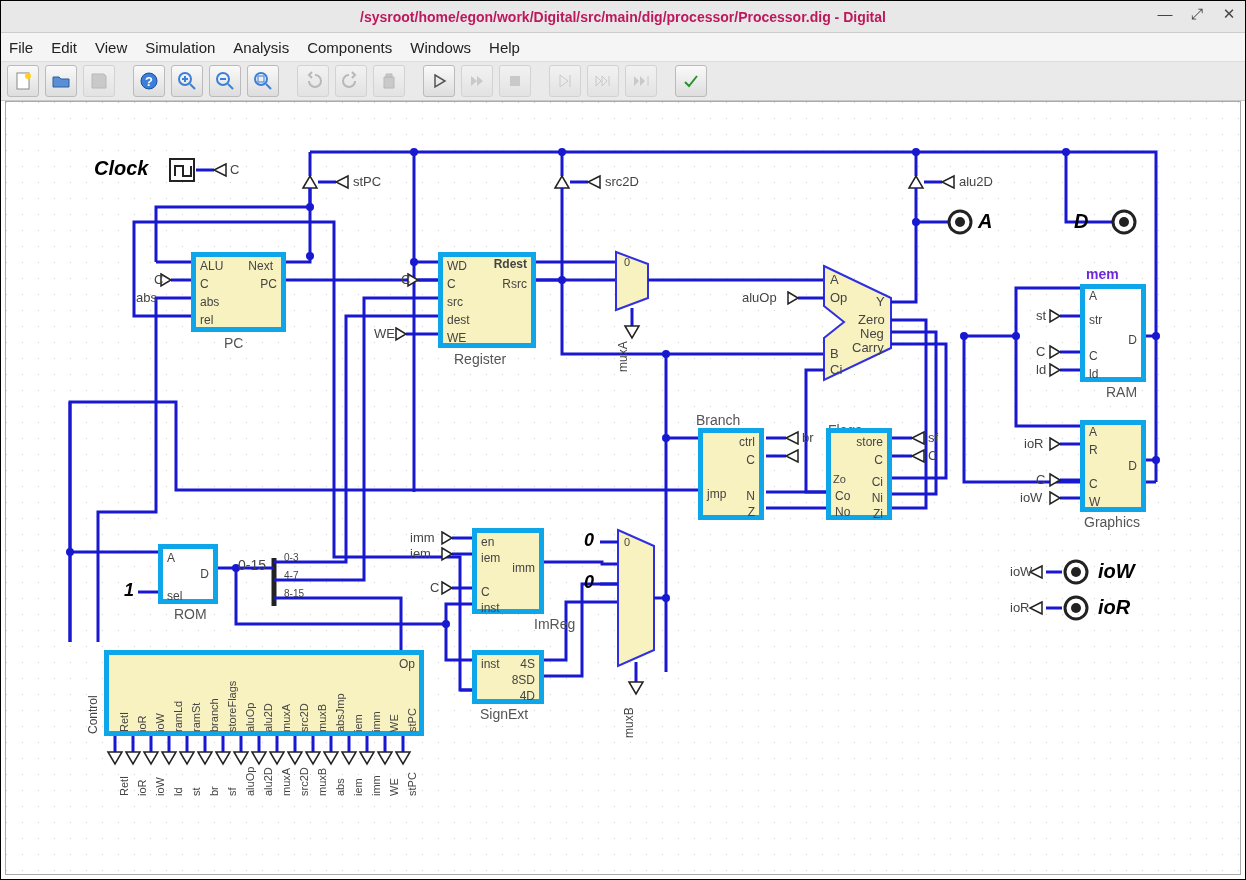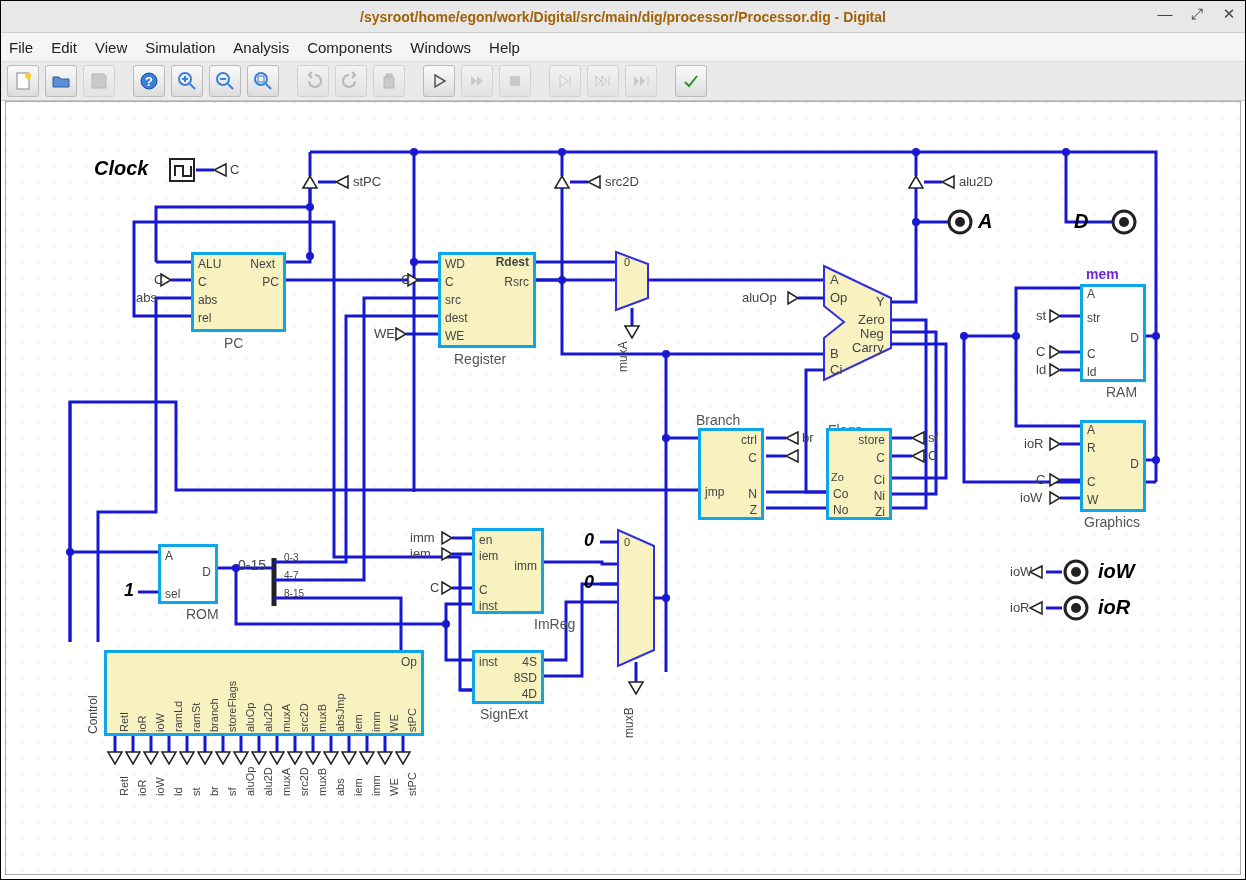--- a/index.html
+++ b/index.html
@@ -1,30 +1,30 @@
 <!DOCTYPE html>
 <html><head>
 <meta charset="utf-8">
 <style>
   * { margin:0; padding:0; box-sizing:border-box; }
   body { font-family: sans-serif; font-size:13px; background:#000; }
   .window { width:1246px; height:880px; background:#fff; border:1px solid #000; position:relative; }
   .titlebar { height:32px; background:#e8e8e8; display:flex; align-items:center; justify-content:center; position:relative; border-bottom:1px solid #ccc; }
-  .titlebar .title { font-size:14px; font-weight:bold; color:#a16207; }
+  .titlebar .title { font-size:14px; font-weight:bold; color:#be185d; }
   .window-controls { position:absolute; right:6px; top:4px; display:flex; gap:12px; }
   .window-controls span { font-size:15px; color:#444; cursor:pointer; user-select:none; display:inline-block; width:20px; text-align:center; }
   .menubar { height:28px; background:#f5f5f5; display:flex; align-items:center; padding:0 8px; gap:18px; font-size:15px; color:#222; }
   .menubar .menu-item { cursor:pointer; }
   .toolbar { height:40px; background:#eaeaea; border-top:1px solid #ddd; border-bottom:1px solid #c8c8c8; display:flex; align-items:center; padding:0 6px; gap:6px; }
   .tool-btn { width:32px; height:32px; border:1px solid #bbb; background:linear-gradient(#fafafa,#ddd); border-radius:3px; display:flex; align-items:center; justify-content:center; cursor:pointer; }
   .tool-btn svg { width:20px; height:20px; }
   .tool-sep { width:6px; height:32px; }
   .canvas { position:absolute; left:4px; right:4px; top:100px; bottom:4px; background:#fff; border:1px solid #aaa; overflow:hidden; }
   .dotgrid { position:absolute; inset:0; background-image: radial-gradient(circle at 0 0, #d0d0d0 1px, transparent 1px); background-size:16px 16px; }
-  .comp { position:absolute; background:#f8f2c0; border:3px solid #0ea5e9;text-align:center; }
+  .comp { position:absolute; background:#f8f2c0; border:5px solid #0ea5e9;text-align:center; }
   .comp .pin-label { position:absolute; font-size:12px; color:#444; white-space:nowrap; }
   .comp-label { position:absolute; font-size:14px; color:#555; white-space:nowrap; }
   .label-ext { position:absolute; font-size:13px; color:#444; white-space:nowrap; }
   .label-bold { position:absolute; font-size:20px; font-style:italic; font-weight:bold; color:#000; white-space:nowrap; }
   .outlabel { position:absolute; font-size:20px; font-style:italic; font-weight:bold; color:#000; }
   .small-rect { position:absolute; border:2px solid #222; background:#fff; }
   svg.overlay { position:absolute; left:0; top:0; pointer-events:none; }
   text { font-family:sans-serif; }
   .rot-label { position:absolute; transform-origin:left top; transform:rotate(-90deg); font-size:12px; color:#444; white-space:nowrap; }
 </style>
@@ -531,21 +531,21 @@
       <span class="pin-label" style="right:4px;top:74px;">Zi</span>
     </div>
     <span class="label-ext" style="left:922px;top:328px;">sf</span>
     <span class="label-ext" style="left:922px;top:346px;">C</span>
 
     <div class="comp" style="left:152px;top:442px;width:60px;height:60px;background:#fff;">
       <span class="pin-label" style="left:4px;top:2px;">A</span>
       <span class="pin-label" style="right:4px;top:18px;">D</span>
       <span class="pin-label" style="left:4px;top:40px;">sel</span>
     </div>
-    <span class="comp-label" style="left:180px;top:504px;text-align:center;">ROM</span>
+    <span class="comp-label" style="left:168px;top:504px;text-align:center;">ROM</span>
     <span class="label-bold" style="left:118px;top:478px;font-size:18px;">1</span>
 
     <span class="label-ext" style="left:232px;top:455px;font-size:14px;">0-15</span>
     <span class="label-ext" style="left:278px;top:450px;font-size:10px;">0-3</span>
     <span class="label-ext" style="left:278px;top:468px;font-size:10px;">4-7</span>
     <span class="label-ext" style="left:278px;top:486px;font-size:10px;">8-15</span>
 
     <div class="comp" style="left:466px;top:426px;width:72px;height:86px;">
       <span class="pin-label" style="left:4px;top:2px;">en</span>
       <span class="pin-label" style="left:4px;top:18px;">iem</span>

